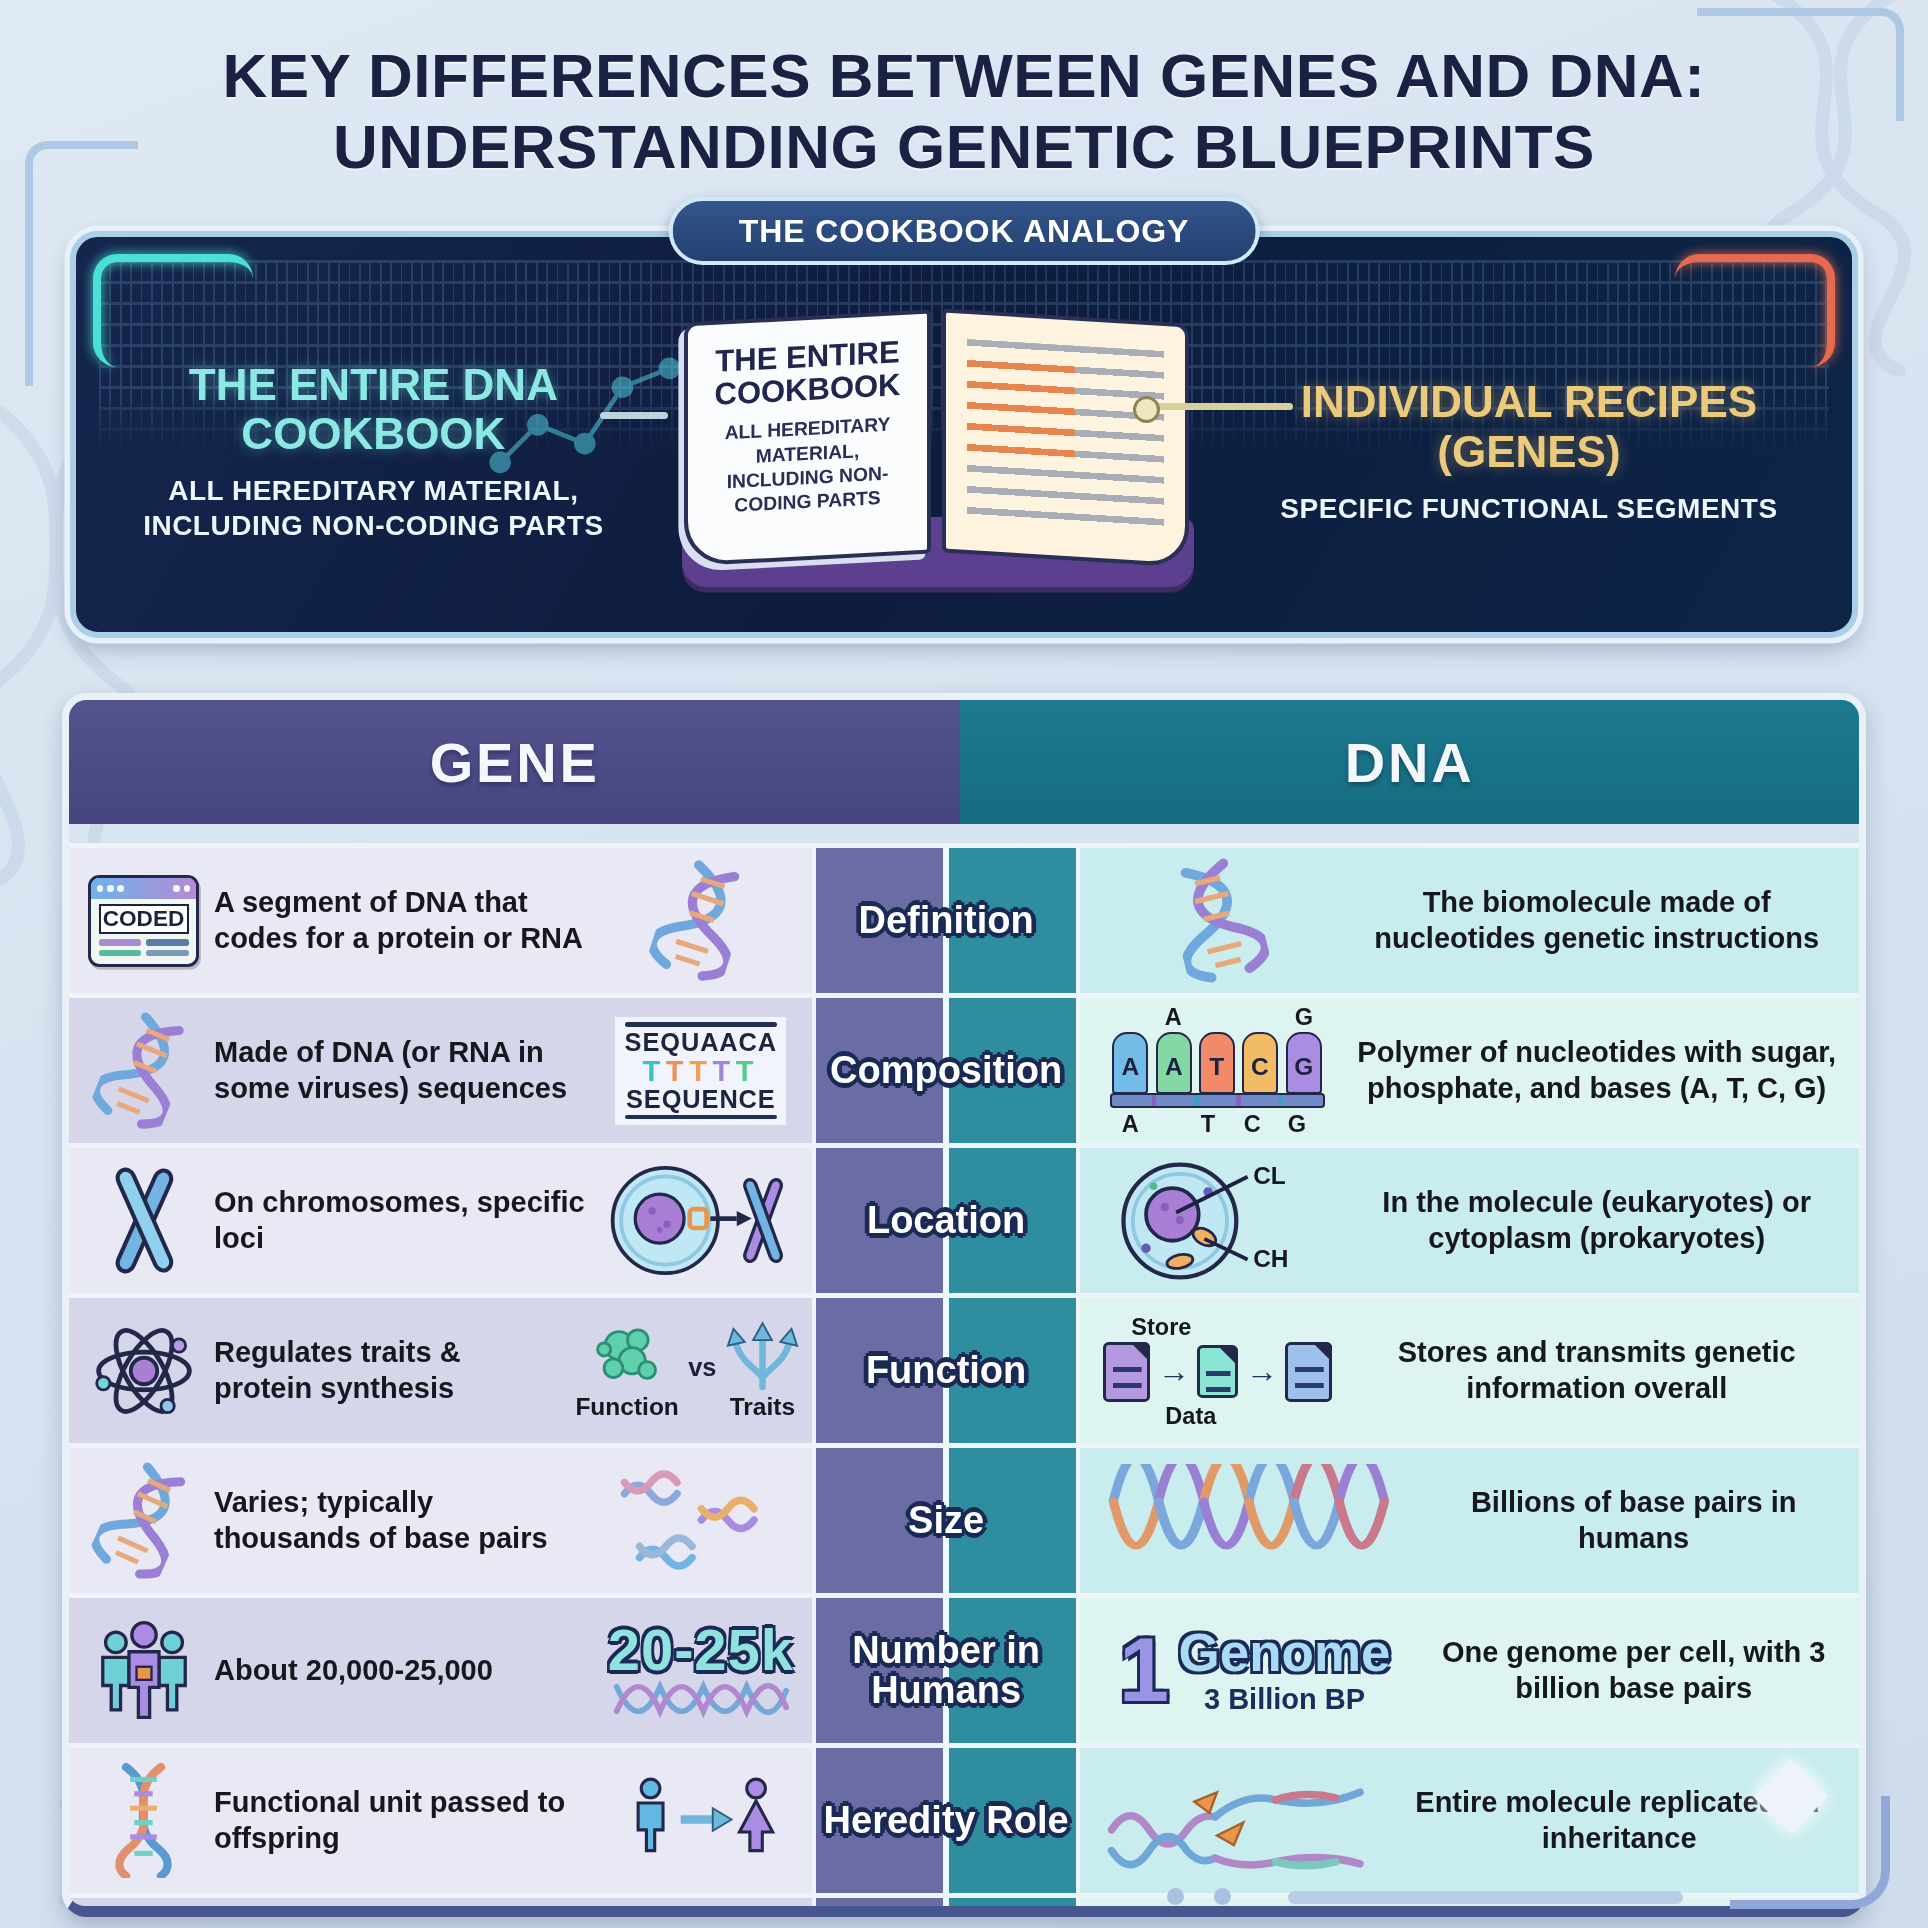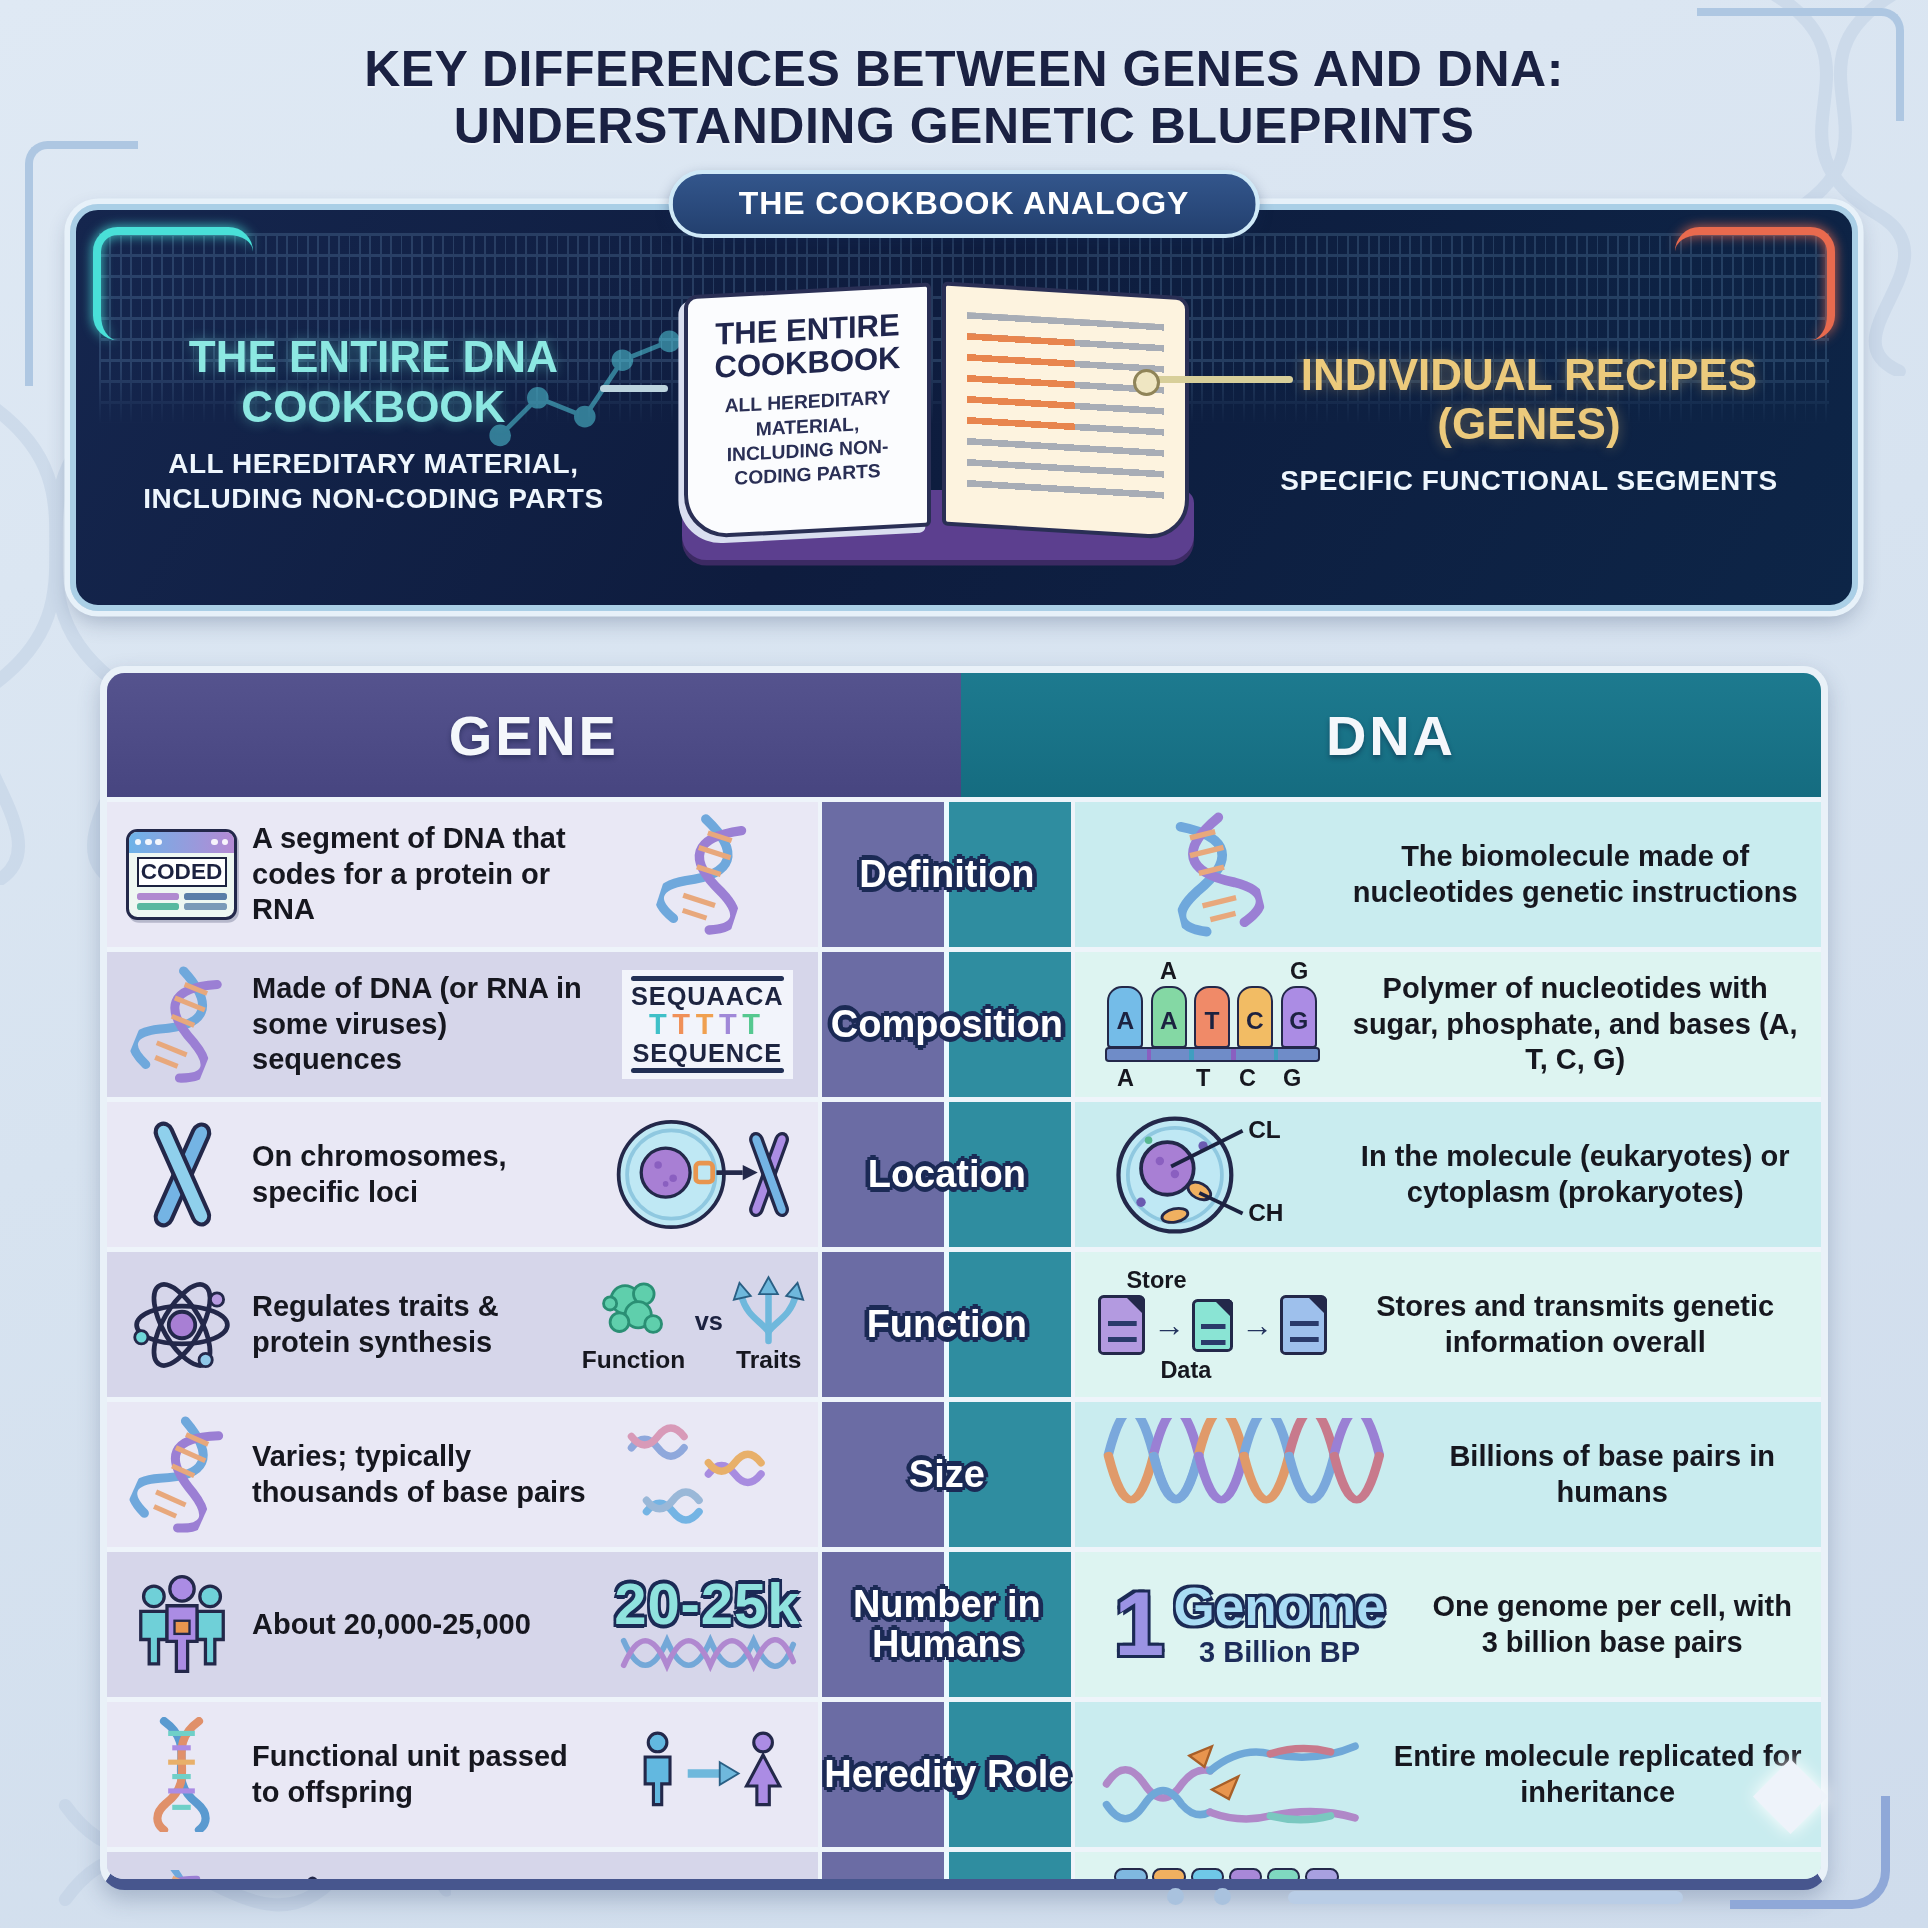--- a/index.html
+++ b/index.html
@@ -5,21 +5,21 @@
   html,body{margin:0;padding:0;background:#c9d6e6;}
   *{box-sizing:border-box;font-family:"Liberation Sans",sans-serif;}
   .canvas{position:relative;width:1928px;height:1928px;overflow:hidden;
     background:linear-gradient(160deg,#dfe9f4 0%,#d7e3f0 45%,#cfdcec 100%);}
   
   .wm{position:absolute;opacity:.45;pointer-events:none;}
   .wm path{stroke:#bccde2;stroke-width:14;fill:none;stroke-linecap:round;}
 
   
   .title{margin:41px 75px 0;text-align:center;color:#1a2142;
-    font-weight:800;font-size:50px;line-height:1.14;letter-spacing:0.5px;
+    font-weight:800;font-size:62px;line-height:1.14;letter-spacing:0.5px;
     text-shadow:0 1.9px 0 rgba(255,255,255,.5);}
   
   .banner-wrap{position:relative;margin:49px 70px 0;height:407px;}
   .pill{position:absolute;left:50%;top:-34px;transform:translateX(-50%);z-index:5;
     background:linear-gradient(180deg,#33568c,#23406f);border:4.7px solid #cfe9f7;
     border-radius:49px;padding:11.3px 66px;color:#fff;font-size:32px;font-weight:800;
     letter-spacing:0.9px;white-space:nowrap;box-shadow:0 5.6px 13px rgba(20,40,80,.35);}
   .banner{position:relative;width:100%;height:100%;border-radius:28px;
     background:linear-gradient(120deg,#15264e 0%,#0e1c3e 45%,#0d2547 100%);
     border:6.6px solid #aacfe6;box-shadow:0 0 0 5.6px #e7f1f9,0 9.4px 22.6px rgba(30,50,90,.3);
@@ -59,23 +59,23 @@
     background:repeating-linear-gradient(to bottom,#a8adb6 0 6.6px,transparent 6.6px 21px);position:relative;}
   .r-lines::after{content:"";position:absolute;left:0;top:21px;width:55%;height:94px;
     background:repeating-linear-gradient(to bottom,#e8854e 0 6.6px,transparent 6.6px 21px);}
   .connector{position:absolute;z-index:3;background:#d8cf9a;height:6.6px;border-radius:3.8px;}
   .conn-l{left:29.5%;top:175px;width:68px;background:#bcd4de;}
   .conn-r{right:31.5%;top:166px;width:141px;}
   .conn-r::before{content:"";position:absolute;left:-19px;top:-7.5px;width:21px;height:21px;
     border-radius:50%;background:#efe6c2;border:3.8px solid #8f8458;}
 
   
-  .tbl{position:relative;margin:55px 100px 0;height:1224px;border-radius:24.5px;overflow:hidden;
+  .tbl{position:relative;margin:55px 62px 0;height:1224px;border-radius:24.5px;overflow:hidden;
     border:7.5px solid #e9f1f8;border-bottom:11.3px solid #47568e;
-    box-shadow:0 9.4px 21px rgba(40,60,100,.25);display:flex;flex-direction:column;}
+    box-shadow:0 9.4px 21px rgba(40,60,100,.25);display:flex;flex-direction:column;gap:19px;}
   .thead{display:grid;grid-template-columns:49.8% 50.2%;height:124px;flex:0 0 auto;}
   .th{display:flex;align-items:center;justify-content:center;color:#f4f7fb;
     font-size:56px;font-weight:800;letter-spacing:2.8px;text-shadow:0 2.8px 5.6px rgba(10,20,50,.4);}
   .th-gene{background:linear-gradient(180deg,#55538e,#474580);}
   .th-dna{background:linear-gradient(180deg,#1d7a8f,#156c80);}
   .tbody{flex:1;display:grid;grid-template-rows:repeat(8,1fr);}
   .row{display:grid;grid-template-columns:41.5% 15% 43.5%;border-top:5.6px solid #eef4fa;min-height:0;}
   .cell{display:flex;align-items:center;min-width:0;min-height:0;}
   .cell-gene{gap:15px;padding:7.5px 13px 7.5px 19px;}
   .cell-dna{gap:17px;padding:7.5px 19px;}

